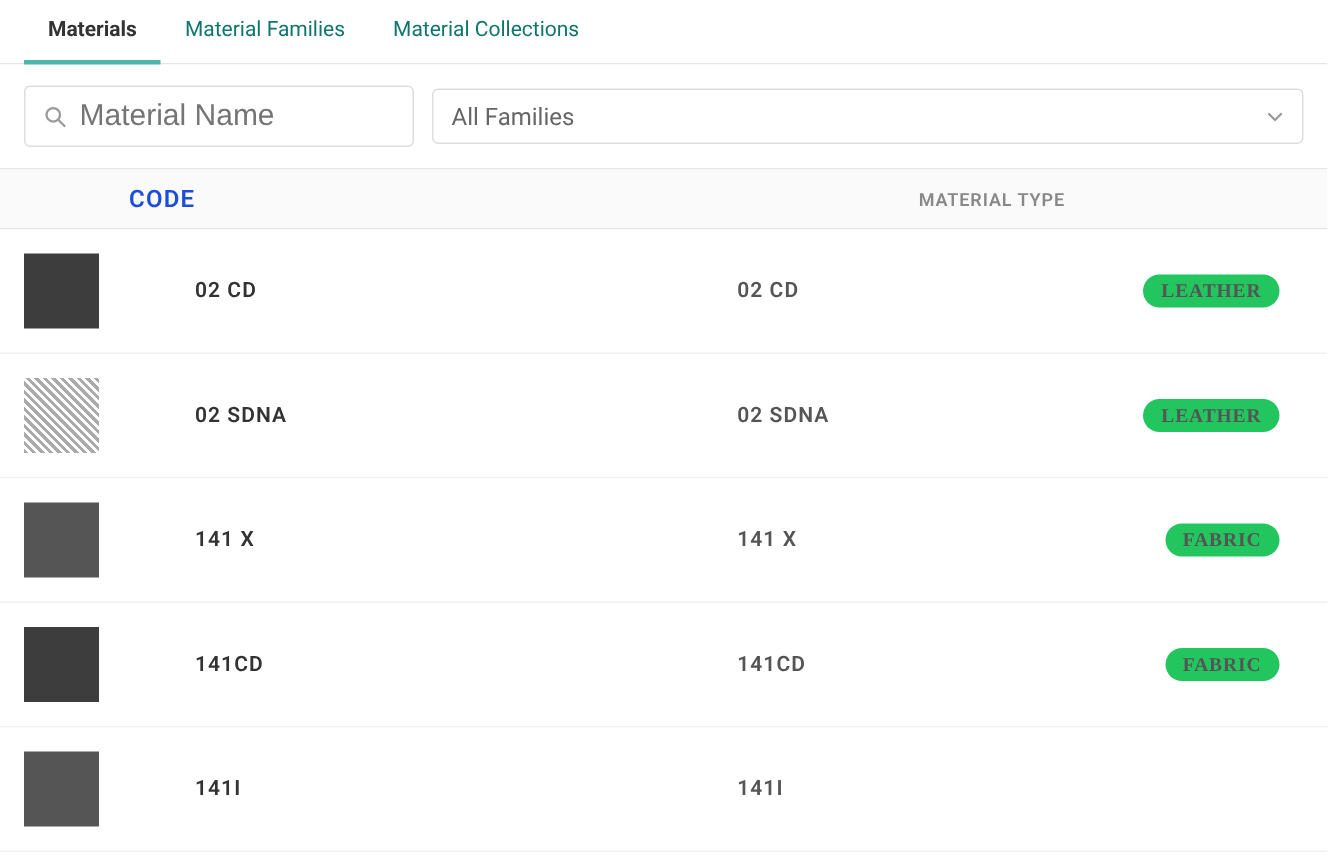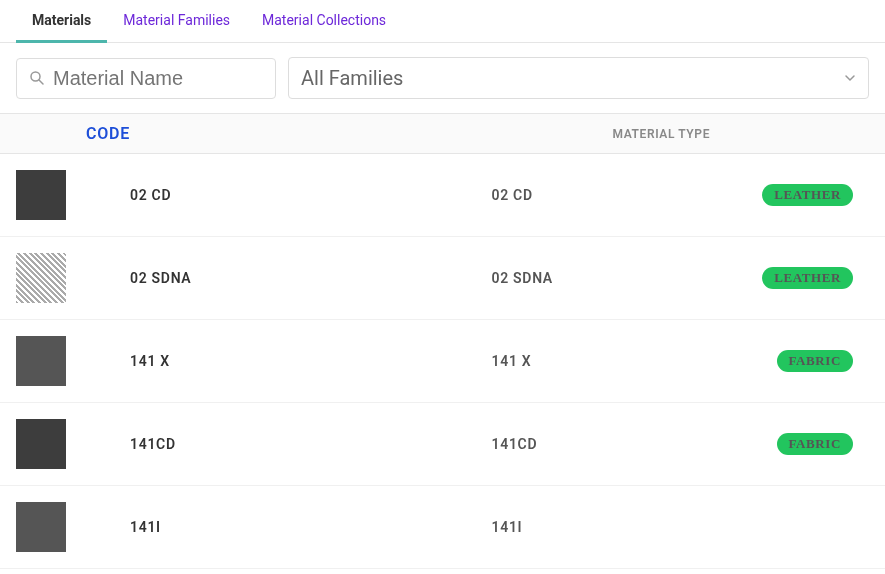--- a/index.html
+++ b/index.html
@@ -14,21 +14,21 @@
     .tab-bar {
       display: flex;
       align-items: flex-end;
       border-bottom: 1px solid #e5e5e5;
       padding: 0 16px;
       background: #fff;
     }
     .tab {
       padding: 12px 16px;
       cursor: pointer;
-      color: #6d28d9;
+      color: #0f766e;
       font-size: 14px;
       border-bottom: 3px solid transparent;
       margin-bottom: -1px;
       white-space: nowrap;
     }
     .tab.active {
       color: #333;
       border-bottom: 3px solid #4db6ac;
       font-weight: 700;
     }
@@ -67,21 +67,21 @@
     .dropdown-box {
       display: flex;
       align-items: center;
       border: 1px solid #ddd;
       border-radius: 4px;
       padding: 8px 12px;
       gap: 0;
       flex: 1;
       cursor: pointer;
       color: #666;
-      font-size: 20px;
+      font-size: 16px;
       min-width: 140px;
     }
     .dropdown-box .chevron {
       margin-left: auto;
       color: #999;
     }
 
     
     .table-header {
       display: flex;

